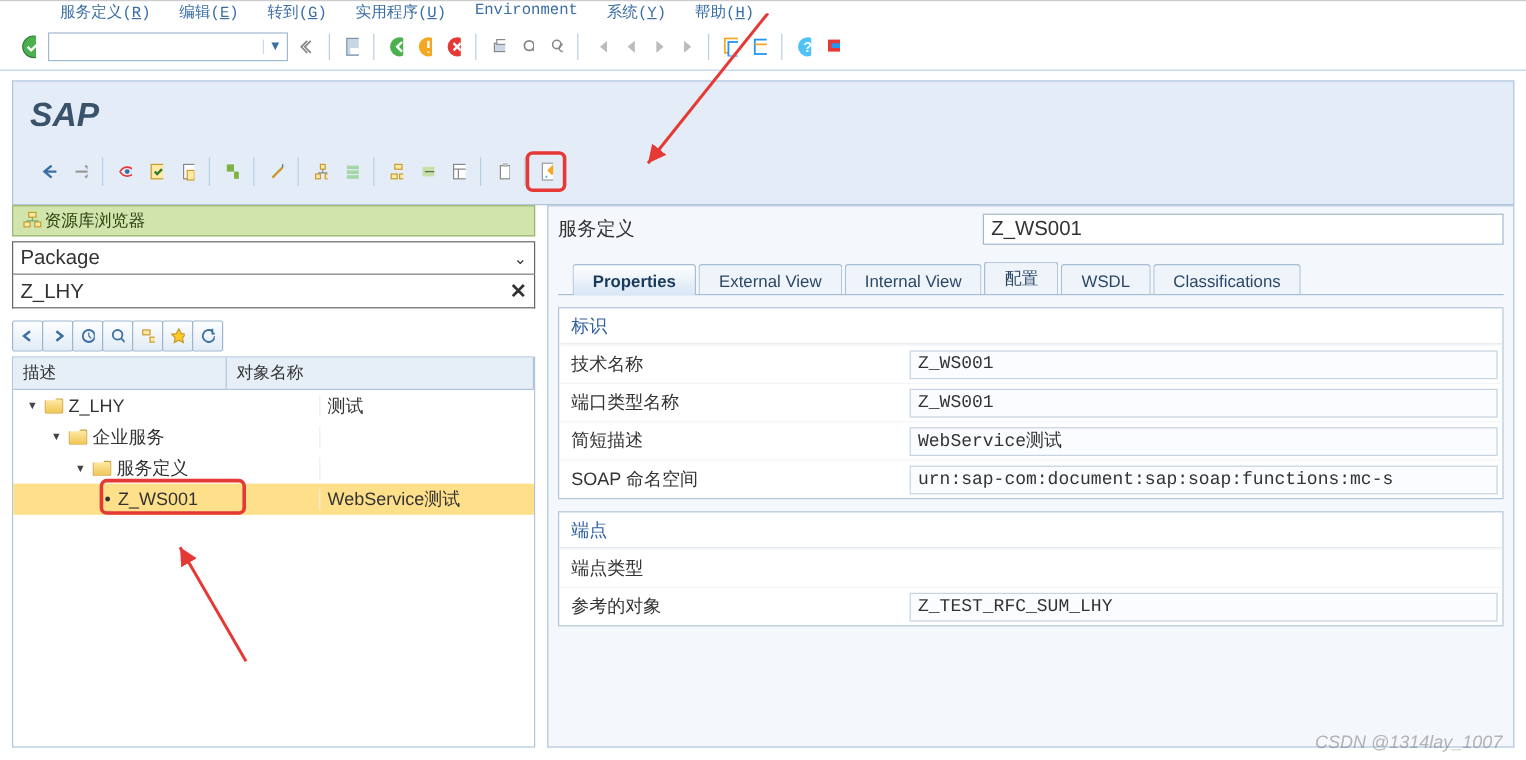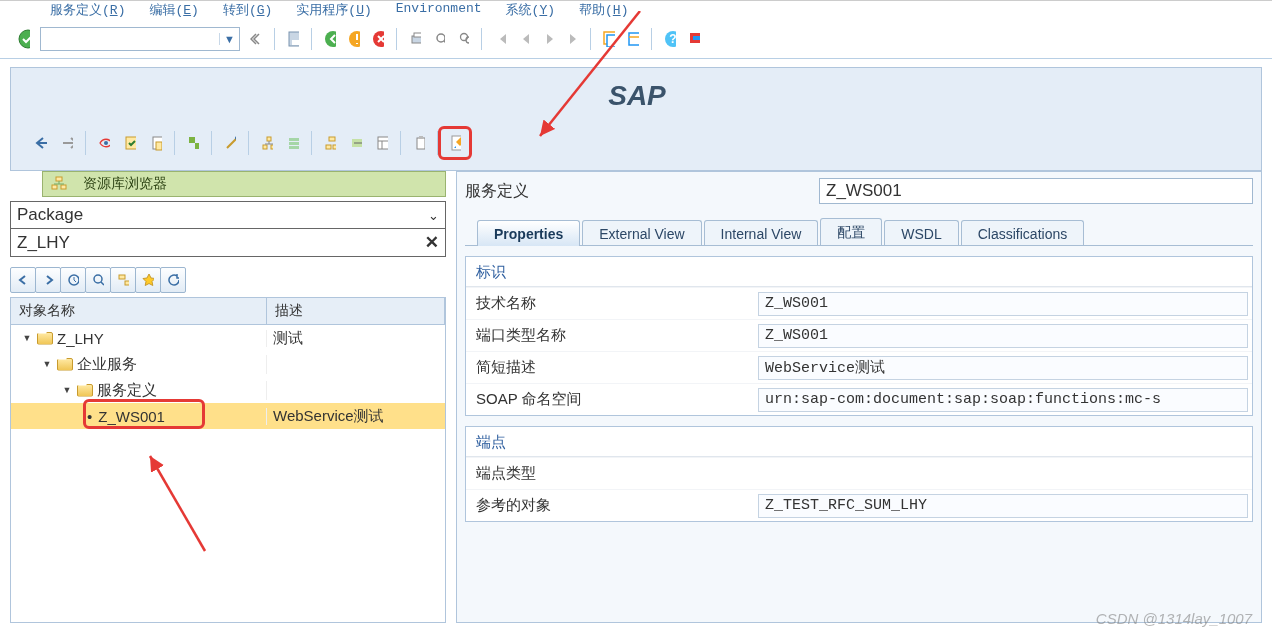--- a/index.html
+++ b/index.html
@@ -10,30 +10,30 @@
 .menu-bar span { white-space: nowrap; font-family: Liberation Mono, monospace; }
 .menu-bar .mne { text-decoration: underline; }
 
 .toolbar-main { display: flex; align-items: center; height: 40px; padding: 0 12px; gap: 0; border-bottom: 1px solid #b8cfe5; background: #fff; }
 .toolbar-main .sep { width: 1px; height: 22px; background: #b8cfe5; margin: 0 6px; }
 .icon-btn { width: 24px; height: 24px; display: flex; align-items: center; justify-content: center; border: none; background: transparent; cursor: pointer; border-radius: 2px; }
 .cmd-input { width: 200px; height: 24px; border: 1px solid #a0b8d0; background: #fff; position: relative; margin: 0 4px; display: flex; align-items: center; }
 .cmd-input .dd { width: 20px; text-align: center; color: #3a6ea5; border-left: 1px solid #c8d8e8; font-size: 11px; }
 
 .title-area { background: #e4edf7; border: 1px solid #b0c5dc; margin: 8px 10px 0 10px; padding: 6px 12px 10px; }
-.sap-title { font: italic bold 28px Arial; color: #3a536b; margin: 6px 0 14px 2px; text-align: center; }
+.sap-title { font: italic bold 28px Arial; color: #3a536b; margin: 6px 0 14px 2px; }
 .toolbar-sub { display: flex; align-items: center; gap: 0; }
 .toolbar-sub .grp { display: flex; gap: 2px; padding: 0 6px; border-right: 1px solid #b8cfe5; }
 .toolbar-sub .grp:last-child { border-right: none; }
 .hl-box { border: 3px solid #e53935; border-radius: 6px; padding: 2px; display: inline-flex; }
 
 .work { display: flex; margin: 0 10px 10px; gap: 10px; height: 452px; }
 
 .left { width: 436px; display: flex; flex-direction: column; }
-.browser-hdr { background: #d0e4ac; border: 1px solid #9ab36f; padding: 3px 8px; display: flex; align-items: center; gap: 16px; font-size: 14px; color: #2c4213; margin-left: 32px; }
+.browser-hdr { background: #d0e4ac; border: 1px solid #9ab36f; padding: 3px 8px; display: flex; align-items: center; gap: 2px; font-size: 14px; color: #2c4213; }
 .package-box { margin-top: 4px; display: flex; }
 .package-sel { flex: 1; height: 28px; border: 1px solid #666; background: #fff; font-size: 17px; padding: 0 6px; display: flex; align-items: center; justify-content: space-between; }
 .package-filter { height: 28px; border: 1px solid #666; border-top: none; background: #fff; font-size: 17px; padding: 0 6px; display: flex; align-items: center; }
 .package-filter .x { margin-left: auto; font-weight: bold; }
 
 .mini-bar { margin-top: 10px; display: flex; gap: 0; }
 .mini-bar .icon-btn { width: 26px; height: 26px; border: 1px solid #9cb6d0; background: linear-gradient(#fdfeff,#e1ebf5); margin-right: -1px; }
 
 .tree-wrap { margin-top: 4px; border: 1px solid #b0c5dc; background: #fff; flex: 1; overflow: hidden; }
 .tree-head { display: flex; background: #e6eef7; border-bottom: 1px solid #b0c5dc; }
@@ -369,22 +369,22 @@
         <button class="icon-btn">
             <svg width="14" height="14">
               <path d="M12 7a5 5 0 11-2-4" fill="none" stroke="#3a6ea5" stroke-width="1.5"></path>
               <path d="M10 1v4h4" fill="none" stroke="#3a6ea5" stroke-width="1.5"></path>
             </svg>
           </button>
       </div>
 
       <div class="tree-wrap">
         <div class="tree-head">
+          <div class="th" style="flex:1">描述</div>
           <div class="th th1">对象名称</div>
-          <div class="th" style="flex:1">描述</div>
         </div>
         <div class="tree-body" style="position:relative">
           <div class="row">
             <div class="cell1">
                 <span class="indent" style="width:10px"></span>
                 <span class="fold">▼</span>
                 <span class="folder-ico folder-open"></span>
                 <span>Z_LHY</span>
               </div>
             <div class="cell2">测试</div>

